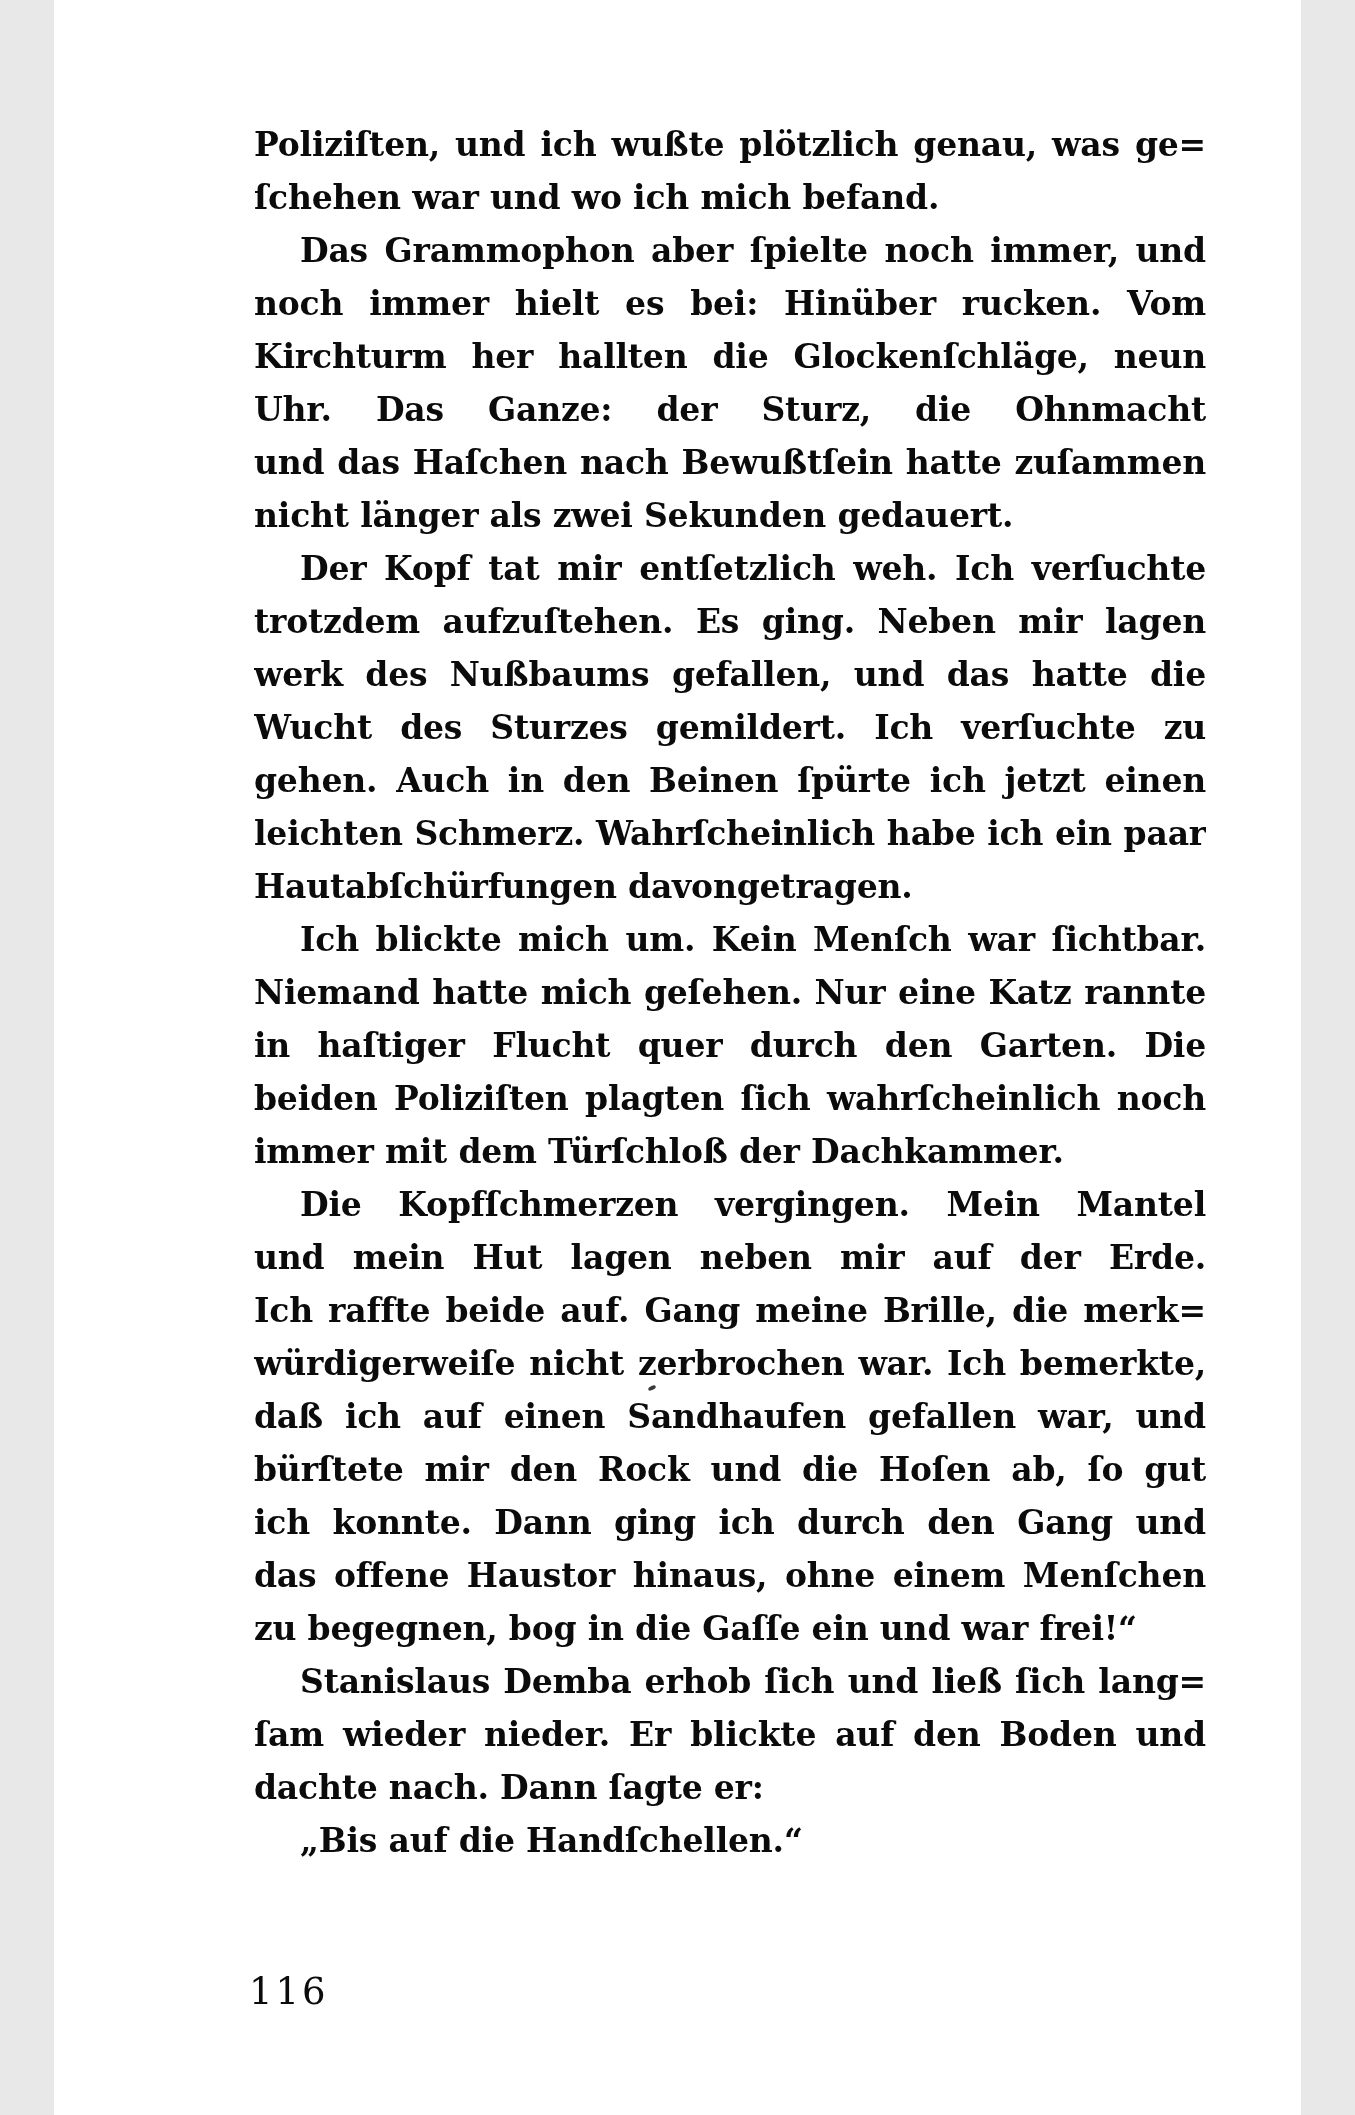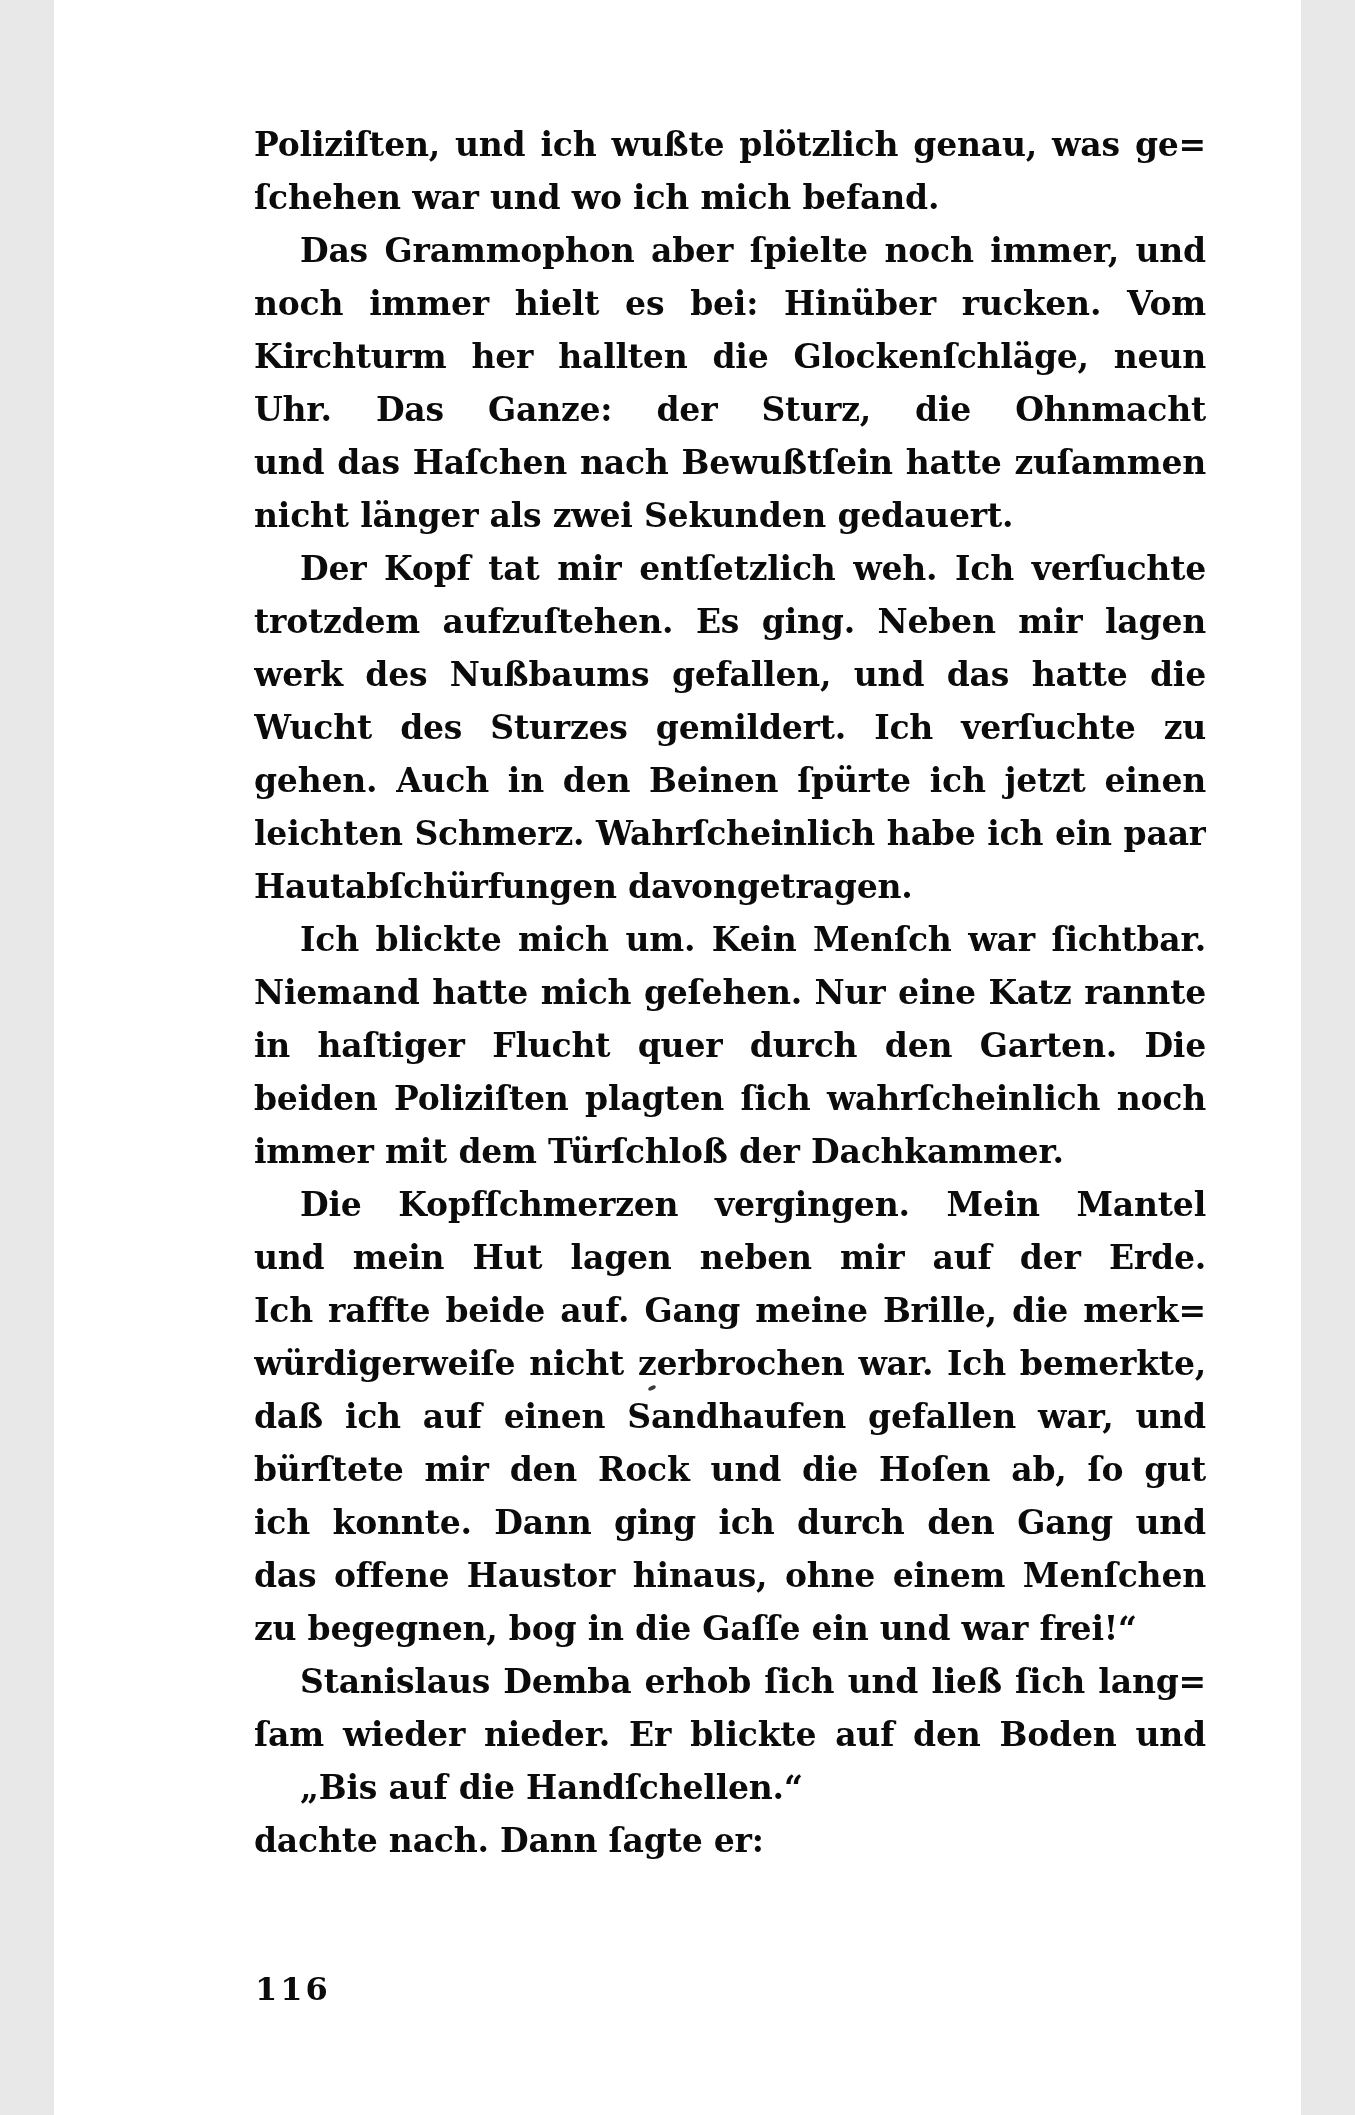--- a/index.html
+++ b/index.html
@@ -33,24 +33,24 @@
   }
   .line.no-just{
     text-align:center;
     text-align-last:left;
   }
   .line.indent{
     padding-left:46px;
   }
   .page-number{
     position:absolute;
-    left:201px;
+    left:195px;
     top:1970px;
-    font-size:32px;
-    font-weight:700;
+    font-size:37px;
+    font-weight:400;
     color:var(--ink,#111111);
     letter-spacing:3px;
     font-variant-numeric:oldstyle-nums;
   }
   .speck{
     position:absolute;
     left:594px;
     top:1386px;
     width:8px;
     height:4px;
@@ -88,18 +88,18 @@
       <div class="line">und mein Hut lagen neben mir auf der Erde.</div>
       <div class="line">Ich raffte beide auf. Gang meine Brille, die merk=</div>
       <div class="line">würdigerweiſe nicht zerbrochen war. Ich bemerkte,</div>
       <div class="line">daß ich auf einen Sandhaufen gefallen war, und</div>
       <div class="line">bürſtete mir den Rock und die Hoſen ab, ſo gut</div>
       <div class="line">ich konnte. Dann ging ich durch den Gang und</div>
       <div class="line">das offene Haustor hinaus, ohne einem Menſchen</div>
       <div class="line no-just">zu begegnen, bog in die Gaſſe ein und war frei!“</div>
       <div class="line indent">Stanislaus Demba erhob ſich und ließ ſich lang=</div>
       <div class="line">ſam wieder nieder. Er blickte auf den Boden und</div>
+      <div class="line no-just">dachte nach. Dann ſagte er:</div>
       <div class="line indent no-just">„Bis auf die Handſchellen.“</div>
-      <div class="line no-just">dachte nach. Dann ſagte er:</div>
     </div>
   <div class="speck"></div>
   <div class="page-number">116</div>
 </div>
 
 </body></html>

